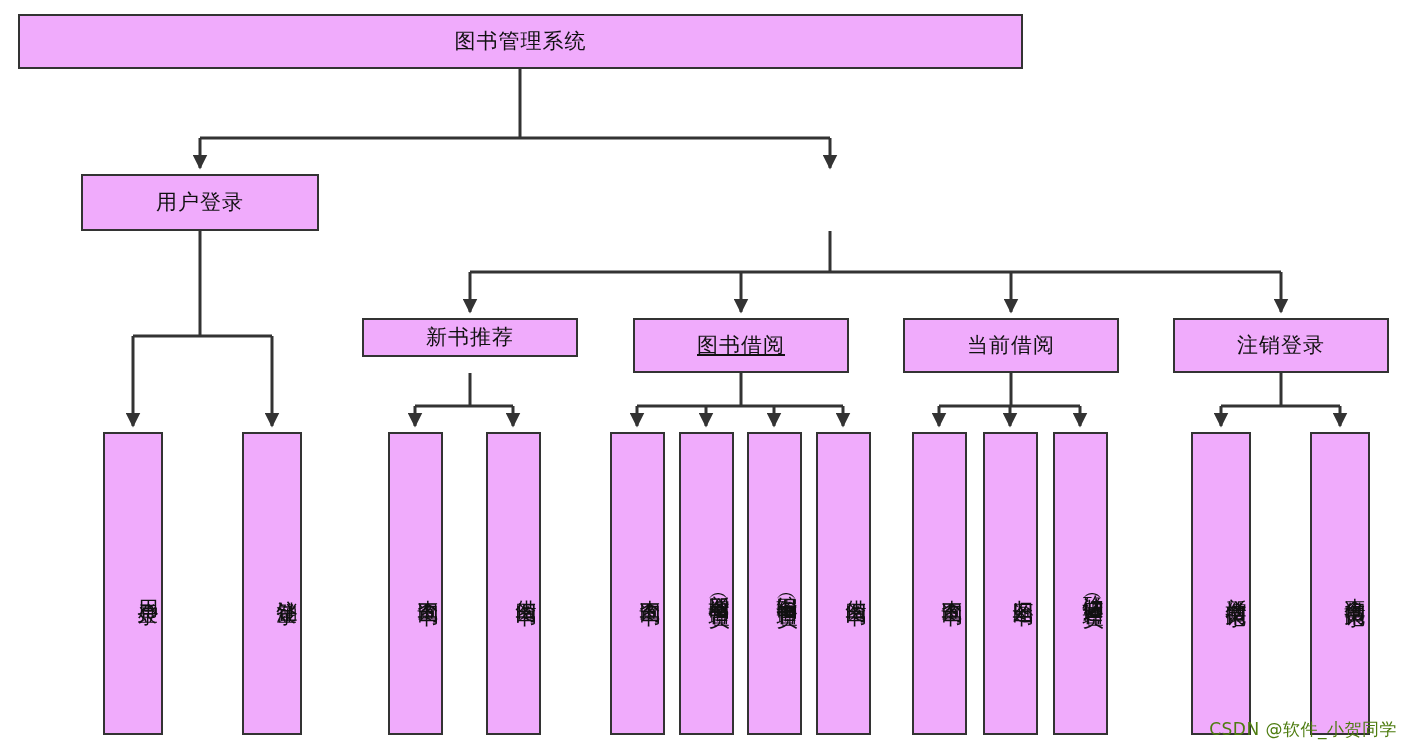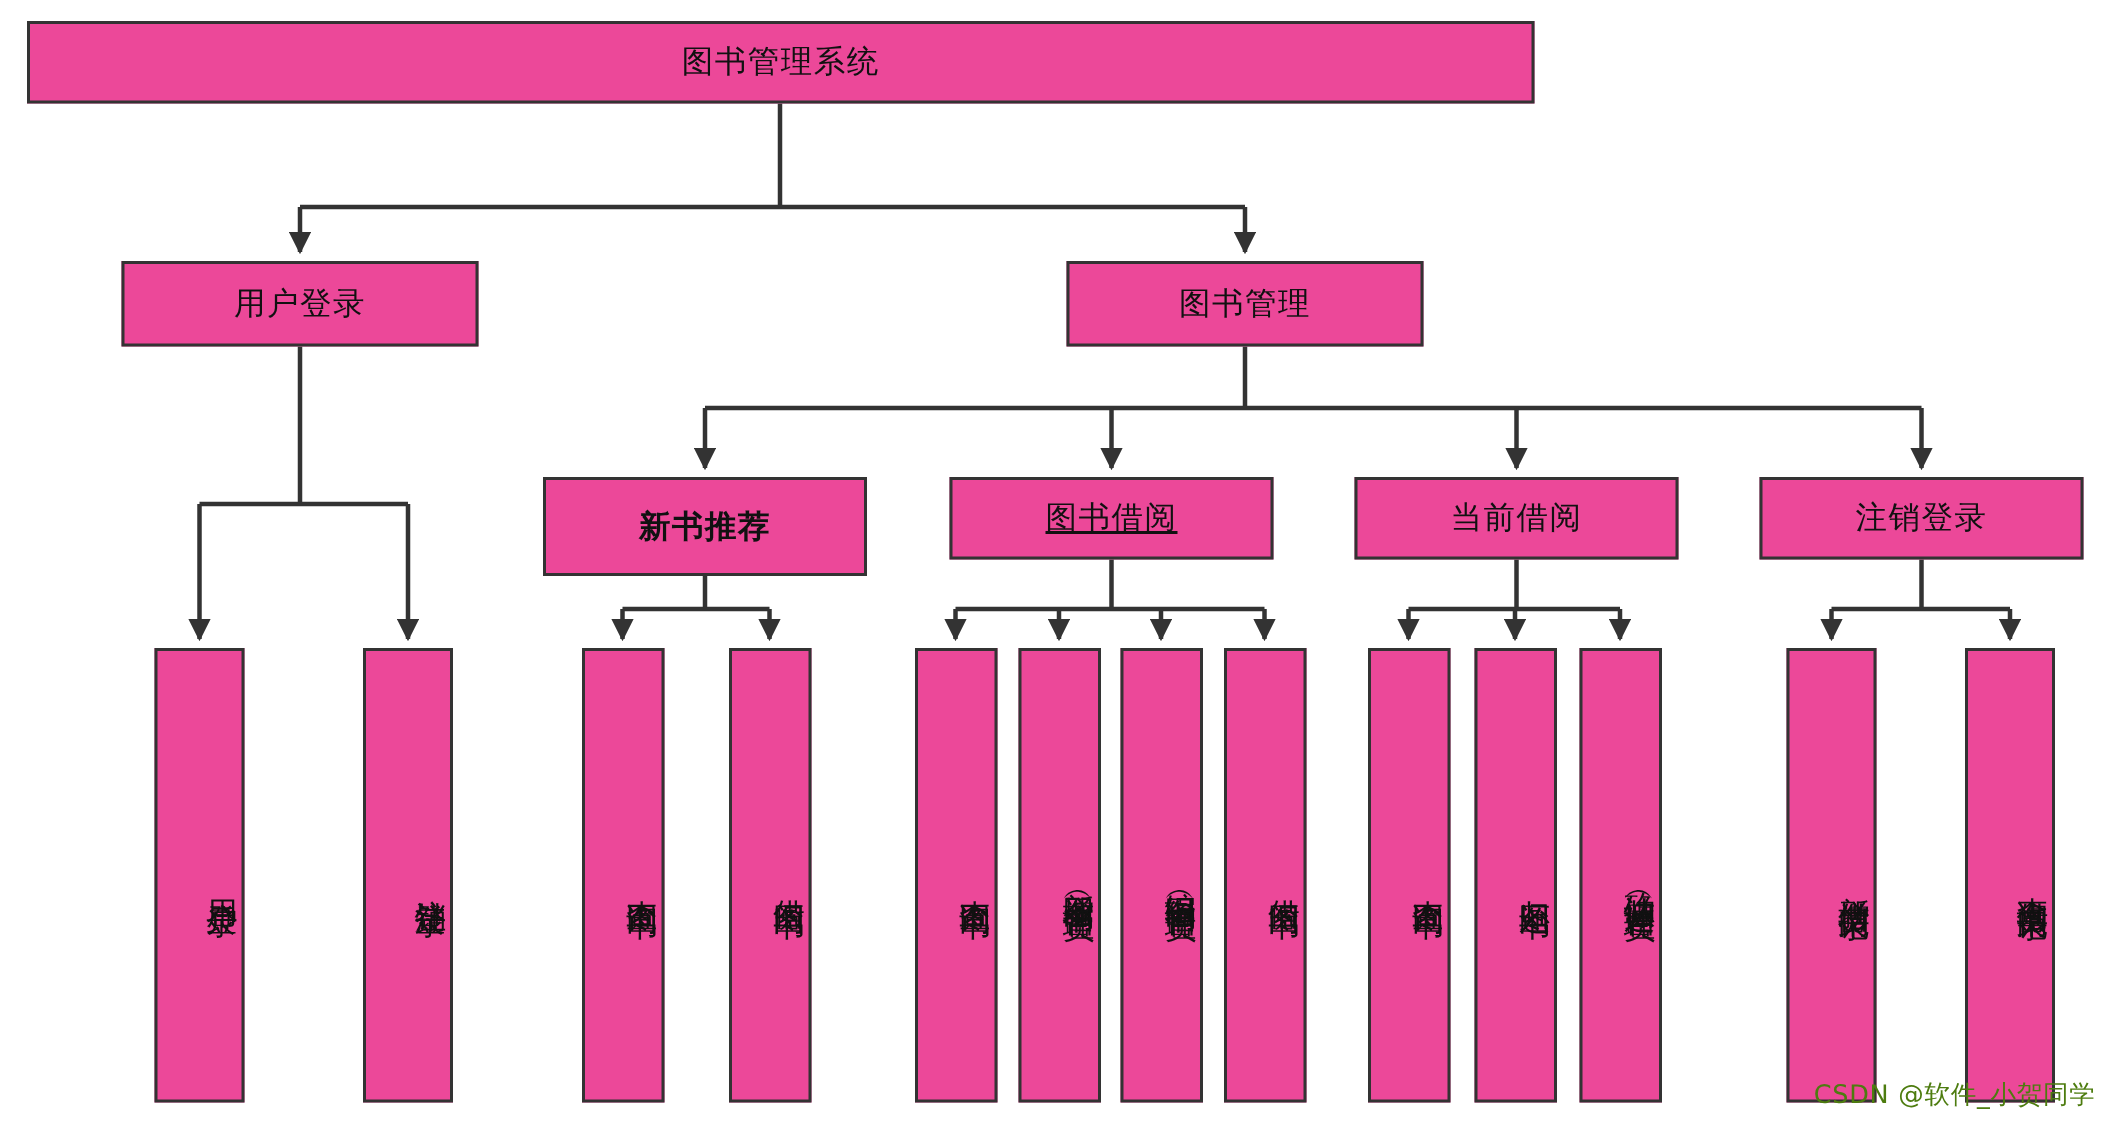--- a/index.html
+++ b/index.html
@@ -20,21 +20,21 @@
   #edges {
     position: absolute;
     left: 0;
     top: 0;
     width: 1405px;
     height: 747px;
   }
   .node {
     position: absolute;
     box-sizing: border-box;
-    background: #ec4899;
+    background: #f0abfc;
     border: 2px solid #333333;
     display: flex;
     align-items: center;
     justify-content: center;
     color: #111111;
   }
   .node-h {
     font-size: 21px;
     line-height: 1.25;
     letter-spacing: 1px;
@@ -110,23 +110,22 @@
       <path d="M 1281 373 L 1281 406"></path>
       <path d="M 1221 406 L 1340 406"></path>
       <path d="M 1221 406 L 1221 426" marker-end="url(#arrow)"></path>
       <path d="M 1340 406 L 1340 426" marker-end="url(#arrow)"></path>
     </g>
   </svg>
 
   <div class="node node-h" style="left: 18px; top: 14px; width: 1005px; height: 55px;">图书管理系统</div>
 
   <div class="node node-h" style="left: 81px; top: 174px; width: 238px; height: 57px;">用户登录</div>
-  <div class="node node-h" style="left: 711px; top: 174px; width: 238px; height: 57px;">图书管理</div>
 
-  <div class="node node-h" style="left: 362px; top: 318px; width: 216px; height: 66px; font-weight: bold;">新书推荐</div>
+  <div class="node node-h" style="left: 362px; top: 318px; width: 216px; height: 39px;">新书推荐</div>
   <div class="node node-h" style="left: 633px; top: 318px; width: 216px; height: 55px; text-decoration: underline;">图书借阅</div>
   <div class="node node-h" style="left: 903px; top: 318px; width: 216px; height: 55px;">当前借阅</div>
   <div class="node node-h" style="left: 1173px; top: 318px; width: 216px; height: 55px;">注销登录</div>
 
   <div class="node node-v" style="left: 103px; top: 432px; width: 60px; height: 303px;">用户登录</div>
   <div class="node node-v" style="left: 242px; top: 432px; width: 60px; height: 303px;">注销登录</div>
   <div class="node node-v" style="left: 388px; top: 432px; width: 55px; height: 303px;">查询图书</div>
   <div class="node node-v" style="left: 486px; top: 432px; width: 55px; height: 303px;">借阅图书</div>
   <div class="node node-v" style="left: 610px; top: 432px; width: 55px; height: 303px;">查询图书</div>
   <div class="node node-v" style="left: 679px; top: 432px; width: 55px; height: 303px;">新增图书（管理员）</div>

